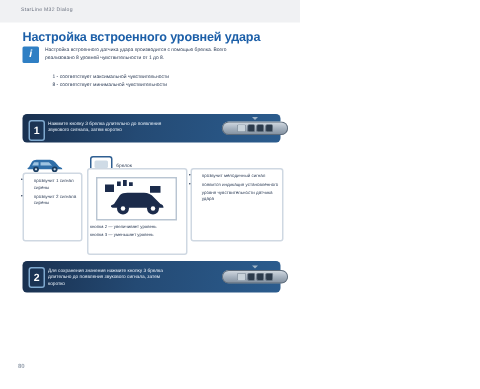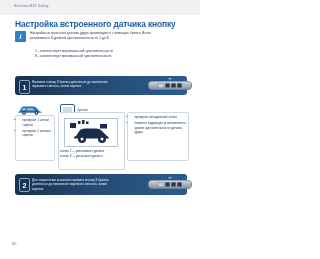--- a/index.html
+++ b/index.html
@@ -150,21 +150,21 @@
   }
 </style>
 </head>
 <body>
 
 <div class="page">
 
   <div class="header-band"></div>
   <div class="header-label">StarLine M32 Dialog</div>
 
-  <div class="title">Настройка встроенного датчика кнопку</div>
+  <div class="title">Настройка встроенного уровней удара</div>
 
   <div class="info-row">
     <div class="info-icon">i</div>
     <div class="info-text">Настройка встроенного датчика удара производится с помощью брелка. Всего реализовано 8 уровней чувствительности от 1 до 8.</div>
   </div>
   <div class="note-list">
     <div>1 - соответствует максимальной чувствительности</div>
     <div>8 - соответствует минимальной чувствительности</div>
   </div>
 

